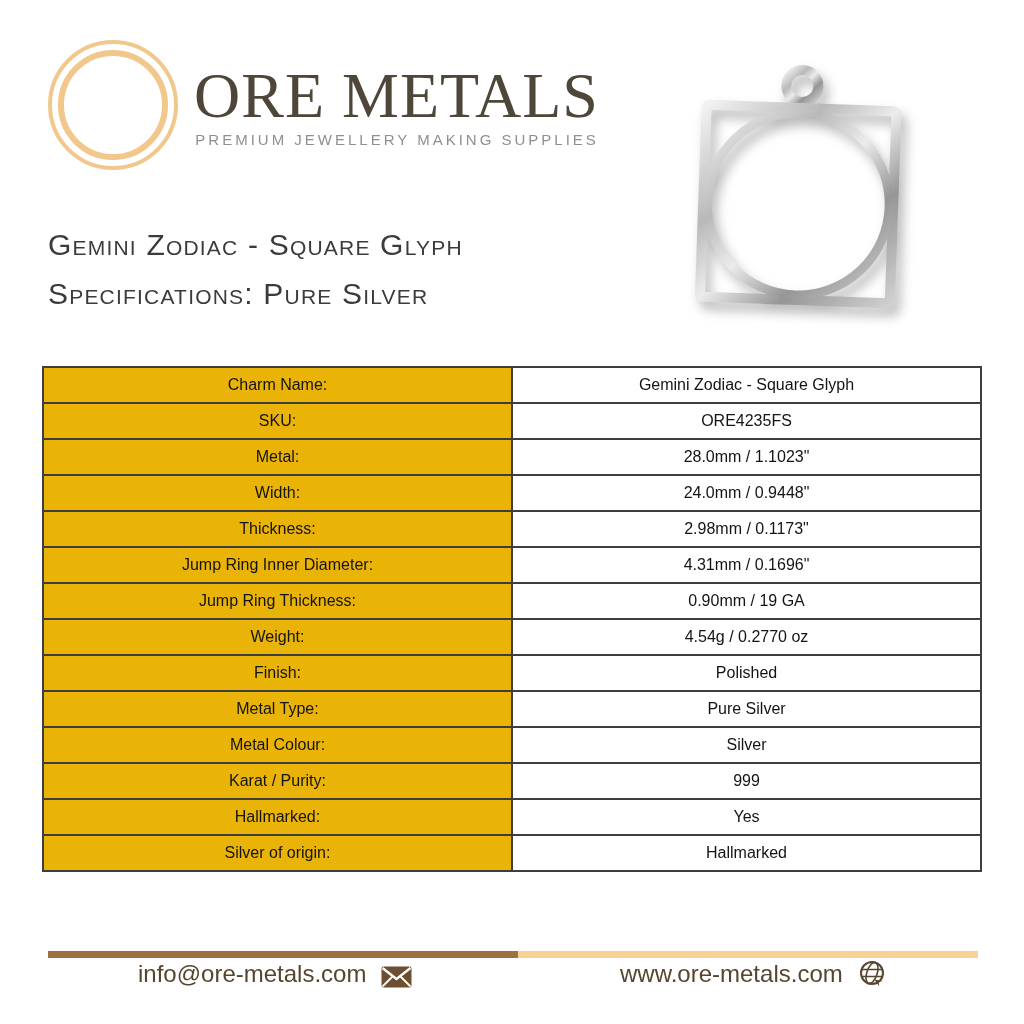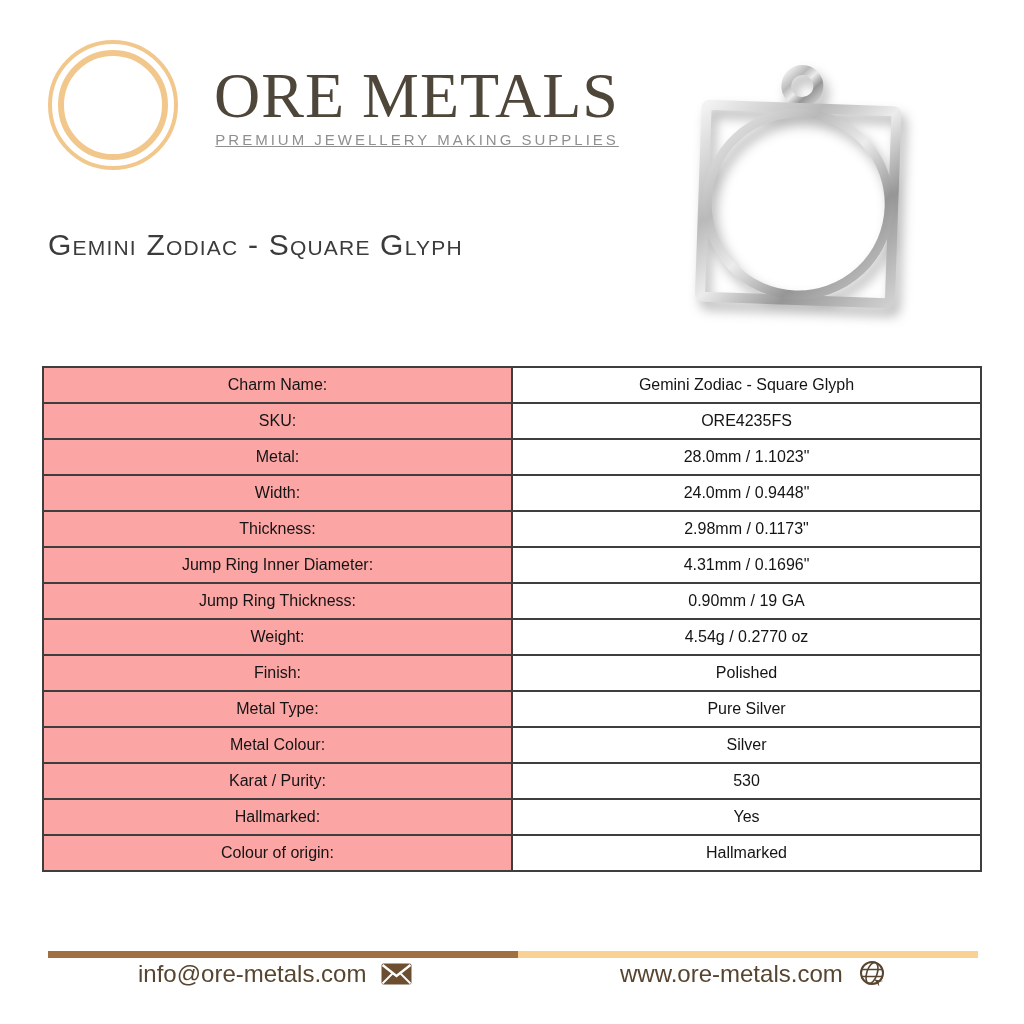--- a/index.html
+++ b/index.html
@@ -2,40 +2,40 @@
 <html><head>
 <meta charset="utf-8">
 <style>
   * { margin: 0; padding: 0; box-sizing: border-box; }
   html, body { width: 1024px; height: 1024px; background: #ffffff; overflow: hidden; }
   body { font-family: "Liberation Sans", sans-serif; position: relative; }
 
   
   .logo-row {
     position: absolute; left: 48px; top: 40px;
-    display: flex; align-items: center; gap: 36px;
+    display: flex; align-items: center; gap: 16px;
   }
   .logo-ring-outer {
     width: 130px; height: 130px; border-radius: 50%;
     border: 4px solid #f2c78c;
     display: flex; align-items: center; justify-content: center;
   }
   .logo-ring-inner {
     width: 110px; height: 110px; border-radius: 50%;
     border: 6px solid #f2c78c;
   }
   .brand-text { display: flex; flex-direction: column; align-items: flex-end; }
   .brand-name {
     font-family: "Liberation Serif", serif;
     font-size: 64px; line-height: 66px; letter-spacing: 1px;
     color: #4e4639; white-space: nowrap;
   }
   .brand-tagline {
     font-size: 15px; letter-spacing: 3px; color: #8f8f8f;
-    margin-top: 2px; white-space: nowrap; text-decoration: underline;
+    margin-top: 2px; white-space: nowrap;
   }
 
   
   .charm-wrap { position: absolute; left: 668px; top: 50px; width: 260px; height: 285px; }
   .charm-wrap svg { filter: drop-shadow(5px 8px 6px rgba(0,0,0,0.28)); }
 
   
   .page-title {
     position: absolute; left: 48px; top: 220px;
     font-size: 30px; line-height: 49px; letter-spacing: 1.2px;
@@ -45,31 +45,31 @@
   
   .spec-table {
     position: absolute; left: 42px; top: 366px; width: 940px;
     border-collapse: collapse;
   }
   .spec-table td {
     border: 2px solid #3e3e3e;
     height: 36px; font-size: 16px; color: #141414;
     text-align: center; vertical-align: middle;
   }
-  .spec-table td.label-cell { background: #fca5a5; width: 50%; }
+  .spec-table td.label-cell { background: #eab308; width: 50%; }
   .spec-table td.value-cell { background: #ffffff; width: 50%; }
 
   
   .footer-bar {
     position: absolute; left: 48px; top: 951px; width: 930px; height: 7px;
     background: linear-gradient(to right, #a06f42 0 50.5%, #f8d193 50.5% 100%);
   }
   .footer-contact {
     position: absolute; top: 960px;
-    display: flex; align-items: center; gap: 15px;
+    display: flex; align-items: flex-end; gap: 15px;
     font-size: 24px; color: #57452f; text-decoration: none;
   }
   .footer-email { left: 138px; }
   .footer-web  { left: 620px; }
   .footer-contact .icon { display: inline-flex; }
 </style>
 </head>
 <body>
 
 <div class="logo-row">
@@ -105,20 +105,21 @@
       <line x1="49" y1="195" x2="211" y2="195" stroke-width="9"></line>
 
       <line x1="102" y1="113" x2="102" y2="195" stroke-width="9"></line>
       <line x1="158" y1="113" x2="158" y2="195" stroke-width="9"></line>
     </g>
   </svg>
 </div>
 
 <div class="page-title">
   <div>Gemini Zodiac - Square Glyph</div>
+  <div>Specifications: Pure Silver</div>
 </div>
 
 <table class="spec-table">
   <tbody>
     <tr>
       <td class="label-cell">Charm Name:</td>
       <td class="value-cell">Gemini Zodiac - Square Glyph</td>
     </tr>
     <tr>
       <td class="label-cell">SKU:</td>
@@ -155,28 +156,28 @@
     <tr>
       <td class="label-cell">Metal Type:</td>
       <td class="value-cell">Pure Silver</td>
     </tr>
     <tr>
       <td class="label-cell">Metal Colour:</td>
       <td class="value-cell">Silver</td>
     </tr>
     <tr>
       <td class="label-cell">Karat / Purity:</td>
-      <td class="value-cell">530</td>
+      <td class="value-cell">999</td>
     </tr>
     <tr>
       <td class="label-cell">Hallmarked:</td>
       <td class="value-cell">Yes</td>
     </tr>
     <tr>
-      <td class="label-cell">Colour of origin:</td>
+      <td class="label-cell">Silver of origin:</td>
       <td class="value-cell">Hallmarked</td>
     </tr>
   </tbody>
 </table>
 
 <div class="footer-bar"></div>
 
 <a class="footer-contact footer-email">
   <span>info@ore-metals.com</span>
   <span class="icon">

